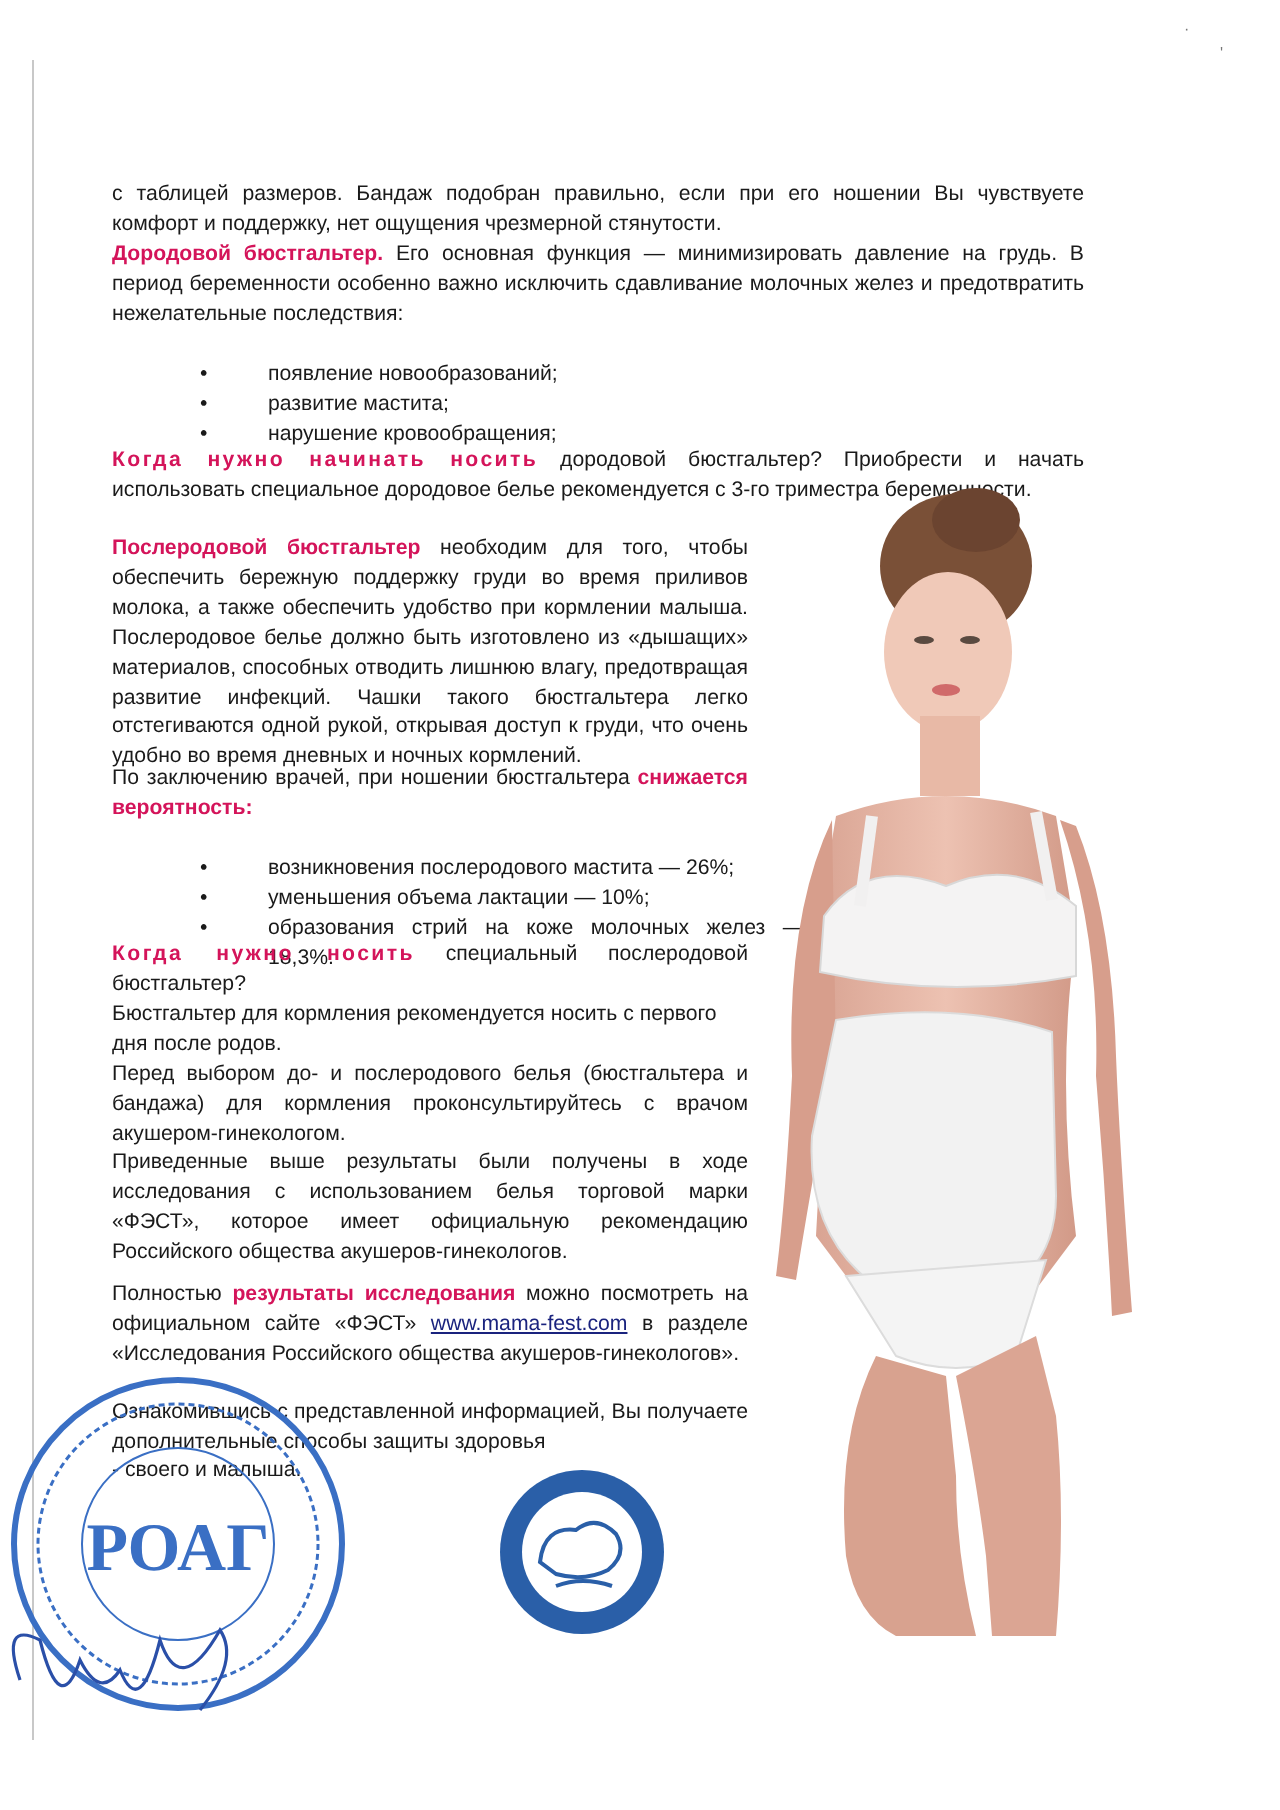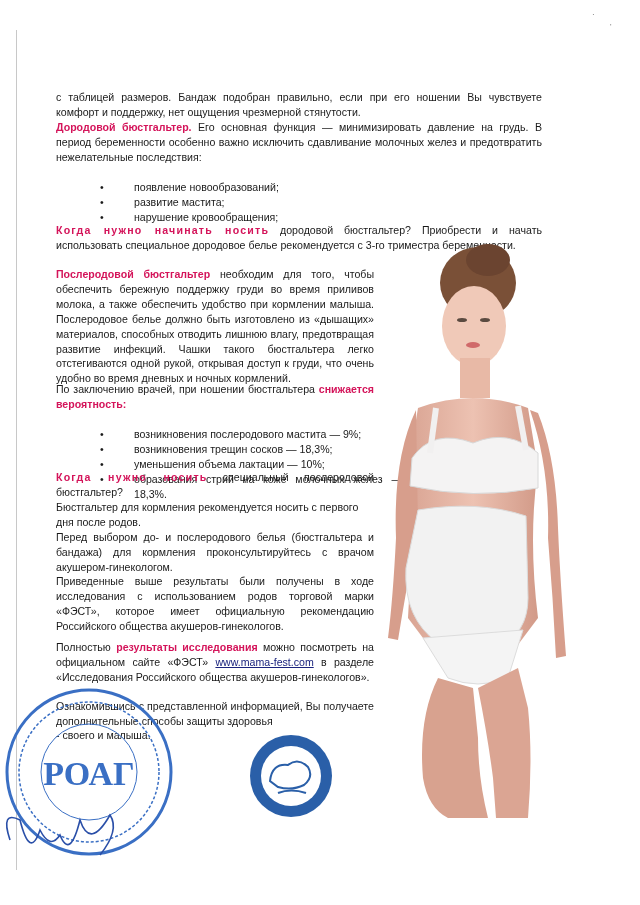--- a/index.html
+++ b/index.html
@@ -48,40 +48,39 @@
 
 <div class="text narrow" style="top:267px">
   <span class="hl">Послеродовой бюстгальтер</span><span> необходим для того, чтобы обеспечить бережную поддержку груди во время приливов молока, а также обеспечить удобство при кормлении малыша. Послеродовое белье должно быть изготовлено из «дышащих» материалов, способных отводить лишнюю влагу, предотвращая развитие инфекций. Чашки такого бюстгальтера легко отстегиваются одной рукой, открывая доступ к груди, что очень удобно во время дневных и ночных кормлений.</span>
 </div>
 
 <div class="text narrow" style="top:382px">
   <span>По заключению врачей, при ношении бюстгальтера </span><span class="hl">снижается вероятность:</span>
 </div>
 
 <ul class="text narrow" style="top:411px;width:330px" id="list2">
-    <li>возникновения послеродового мастита — 9%;</li>
-    <li>возникновения трещин сосков — 18,3%;</li>
+    <li>возникновения послеродового мастита — 26%;</li>
     <li>уменьшения объема лактации — 10%;</li>
     <li>образования стрий на коже молочных желез — 18,3%.</li>
   </ul>
 
 <div class="text narrow" style="top:470px">
   <span class="hl-sp">Когда нужно носить</span><span> специальный послеродовой бюстгальтер?</span>
 </div>
 
 <div class="text narrow" style="top:500px;text-align:left">
   <span>Бюстгальтер для кормления рекомендуется носить с первого дня после родов.</span>
 </div>
 
 <div class="text narrow" style="top:530px">
   <span>Перед выбором до- и послеродового белья (бюстгальтера и бандажа) для кормления проконсультируйтесь с врачом акушером-гинекологом.</span>
 </div>
 
 <div class="text narrow" style="top:574px">
-  <span>Приведенные выше результаты были получены в ходе исследования с использованием родов торговой марки «ФЭСТ», которое имеет официальную рекомендацию Российского общества акушеров-гинекологов.</span>
+  <span>Приведенные выше результаты были получены в ходе исследования с использованием белья торговой марки «ФЭСТ», которое имеет официальную рекомендацию Российского общества акушеров-гинекологов.</span>
 </div>
 
 <div class="text narrow" style="top:640px">
   <span>Полностью </span><span class="hl">результаты исследования</span><span> можно посмотреть на официальном сайте «ФЭСТ» </span><a class="link">www.mama-fest.com</a><span> в разделе «Исследования Российского общества акушеров-гинекологов».</span>
 </div>
 
 <div class="text narrow" style="top:699px">
   <span>Ознакомившись с представленной информацией, Вы получаете дополнительные способы защиты здоровья</span>
 </div>
 <div class="text narrow" style="top:728px">

